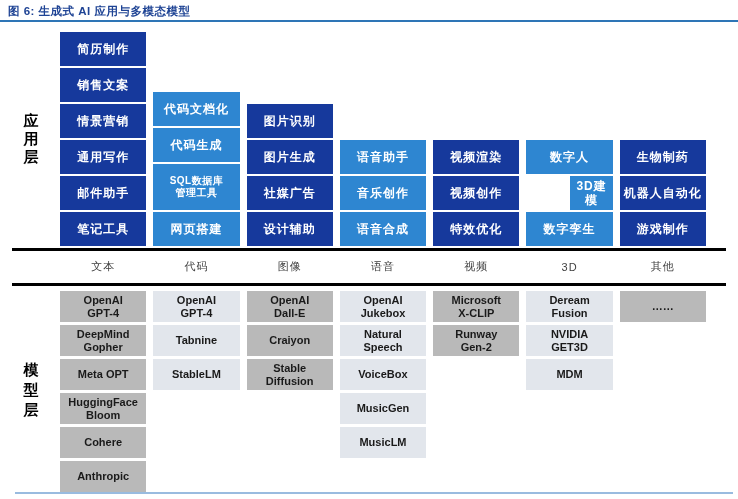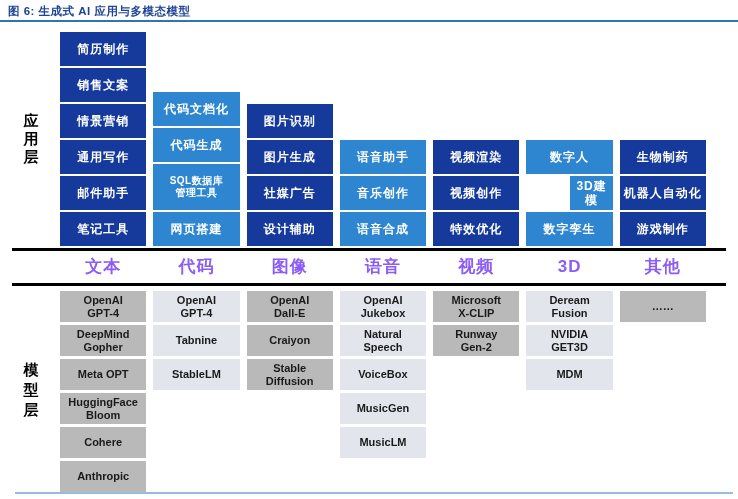--- a/index.html
+++ b/index.html
@@ -31,21 +31,21 @@
   .app-box.tall{height:46px;font-size:10px;letter-spacing:0.5px;}
   .divider{position:absolute;left:12px;width:714px;height:3px;background:#000;}
   .divider-top{top:248px;}
   .divider-bottom{top:283px;}
   .category-row{
     position:absolute;left:60px;top:251px;width:646px;height:31px;
     display:grid;grid-template-columns:repeat(7,1fr);column-gap:7px;
   }
   .category-cell{
     display:flex;align-items:center;justify-content:center;
-    font-size:17px;font-weight:bold;color:#8b5cf6;letter-spacing:1px;
+    font-size:11px;font-weight:normal;color:#404040;letter-spacing:1px;
   }
   .model-grid{
     position:absolute;left:60px;top:291px;width:646px;
     display:grid;grid-template-columns:repeat(7,1fr);column-gap:7px;
   }
   .model-col{display:flex;flex-direction:column;justify-content:flex-start;row-gap:3px;}
   .model-box{
     height:31px;flex:none;display:flex;align-items:center;justify-content:center;
     color:#1A1A1A;font-size:11px;font-weight:bold;text-align:center;
     white-space:pre-line;line-height:1.15;

